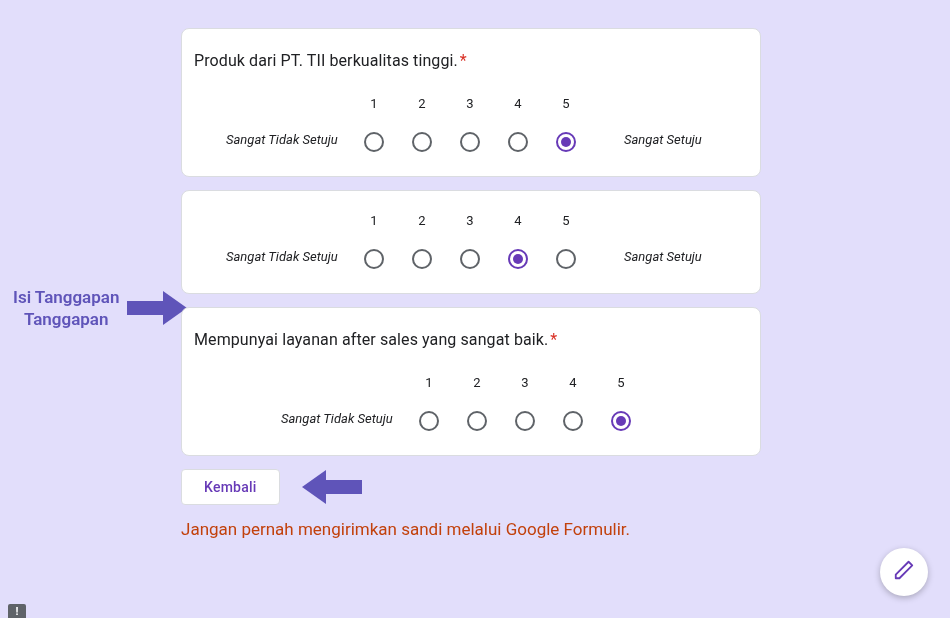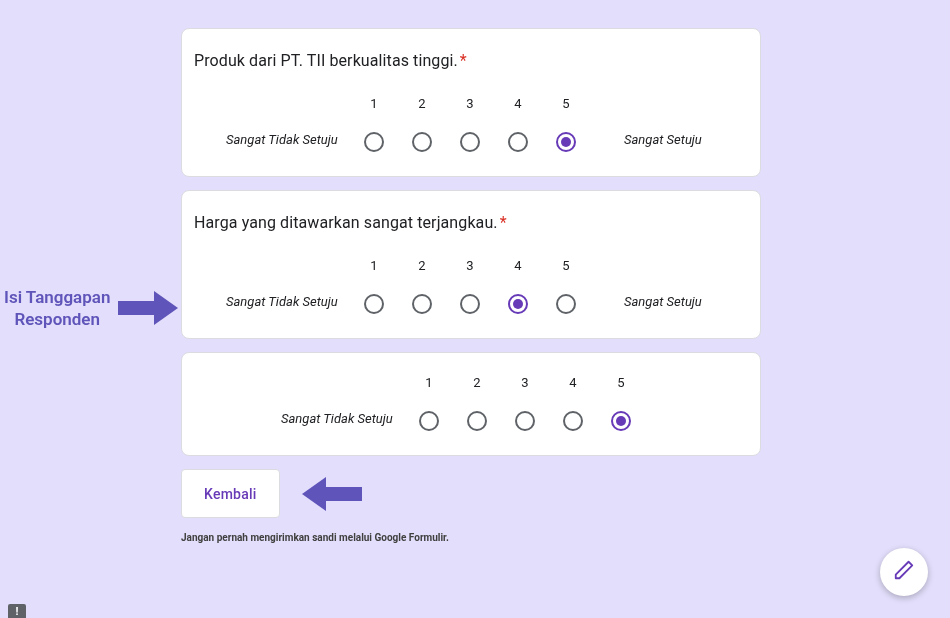--- a/index.html
+++ b/index.html
@@ -84,21 +84,21 @@
     background: #673ab7;
   }
   .btn-row {
     display: flex;
     gap: 12px;
     margin-top: 2px;
     margin-bottom: 14px;
     align-items: center;
   }
   .btn {
-    height: 49px;
+    height: 36px;
     border-radius: 4px;
     font-size: 14px;
     font-weight: 500;
     padding: 0 22px;
     cursor: pointer;
     display: inline-flex;
     align-items: center;
     justify-content: center;
     letter-spacing: 0.25px;
   }
@@ -106,27 +106,26 @@
     background: #fff;
     border: 1px solid #dadce0;
     color: #673ab7;
   }
   .btn.submit {
     background: #673ab7;
     border: 1px solid #673ab7;
     color: #fff;
   }
   .footer-note {
-    font-size: 10px;
-    color: #404040;
-    font-weight: bold;
+    font-size: 17px;
+    color: #c2410c;
   }
   .annot {
     position: absolute;
-    left: 4px;
+    left: 13px;
     top: 286px;
     display: flex;
     align-items: center;
     gap: 8px;
   }
   .annot-text {
     color: #5f54b9;
     font-size: 17px;
     font-weight: 600;
     text-align: center;
@@ -194,21 +193,21 @@
     font-weight: bold;
     cursor: pointer;
   }
 </style>
 </head>
 <body>
 
 <div class="annot">
   <div class="annot-text">
     <span>Isi Tanggapan</span><br>
-    <span>Responden</span>
+    <span>Tanggapan</span>
   </div>
   <div class="arrow-right">
     <div class="shaft"></div>
       <div class="head"></div>
   </div>
 </div>
 
 <div class="form-col">
 
   <div class="card" style="margin-top:28px;">
@@ -237,23 +236,20 @@
         <div class="opt">
             <div class="opt-num">5</div>
             <div class="radio selected"></div>
           </div>
       </div>
       <div class="end-label right">Sangat Setuju</div>
     </div>
   </div>
 
   <div class="card">
-    <div class="q-title">
-      <span>Harga yang ditawarkan sangat terjangkau.</span><span class="req">*</span>
-    </div>
     <div class="scale">
       <div class="end-label">Sangat Tidak Setuju</div>
       <div class="opts">
         <div class="opt">
             <div class="opt-num">1</div>
             <div class="radio"></div>
           </div>
         <div class="opt">
             <div class="opt-num">2</div>
             <div class="radio"></div>
@@ -269,20 +265,23 @@
         <div class="opt">
             <div class="opt-num">5</div>
             <div class="radio"></div>
           </div>
       </div>
       <div class="end-label right">Sangat Setuju</div>
     </div>
   </div>
 
   <div class="card">
+    <div class="q-title">
+      <span>Mempunyai layanan after sales yang sangat baik.</span><span class="req">*</span>
+    </div>
     <div class="scale">
       <div class="end-label">Sangat Tidak Setuju</div>
       <div class="opts">
         <div class="opt">
             <div class="opt-num">1</div>
             <div class="radio"></div>
           </div>
         <div class="opt">
             <div class="opt-num">2</div>
             <div class="radio"></div>

